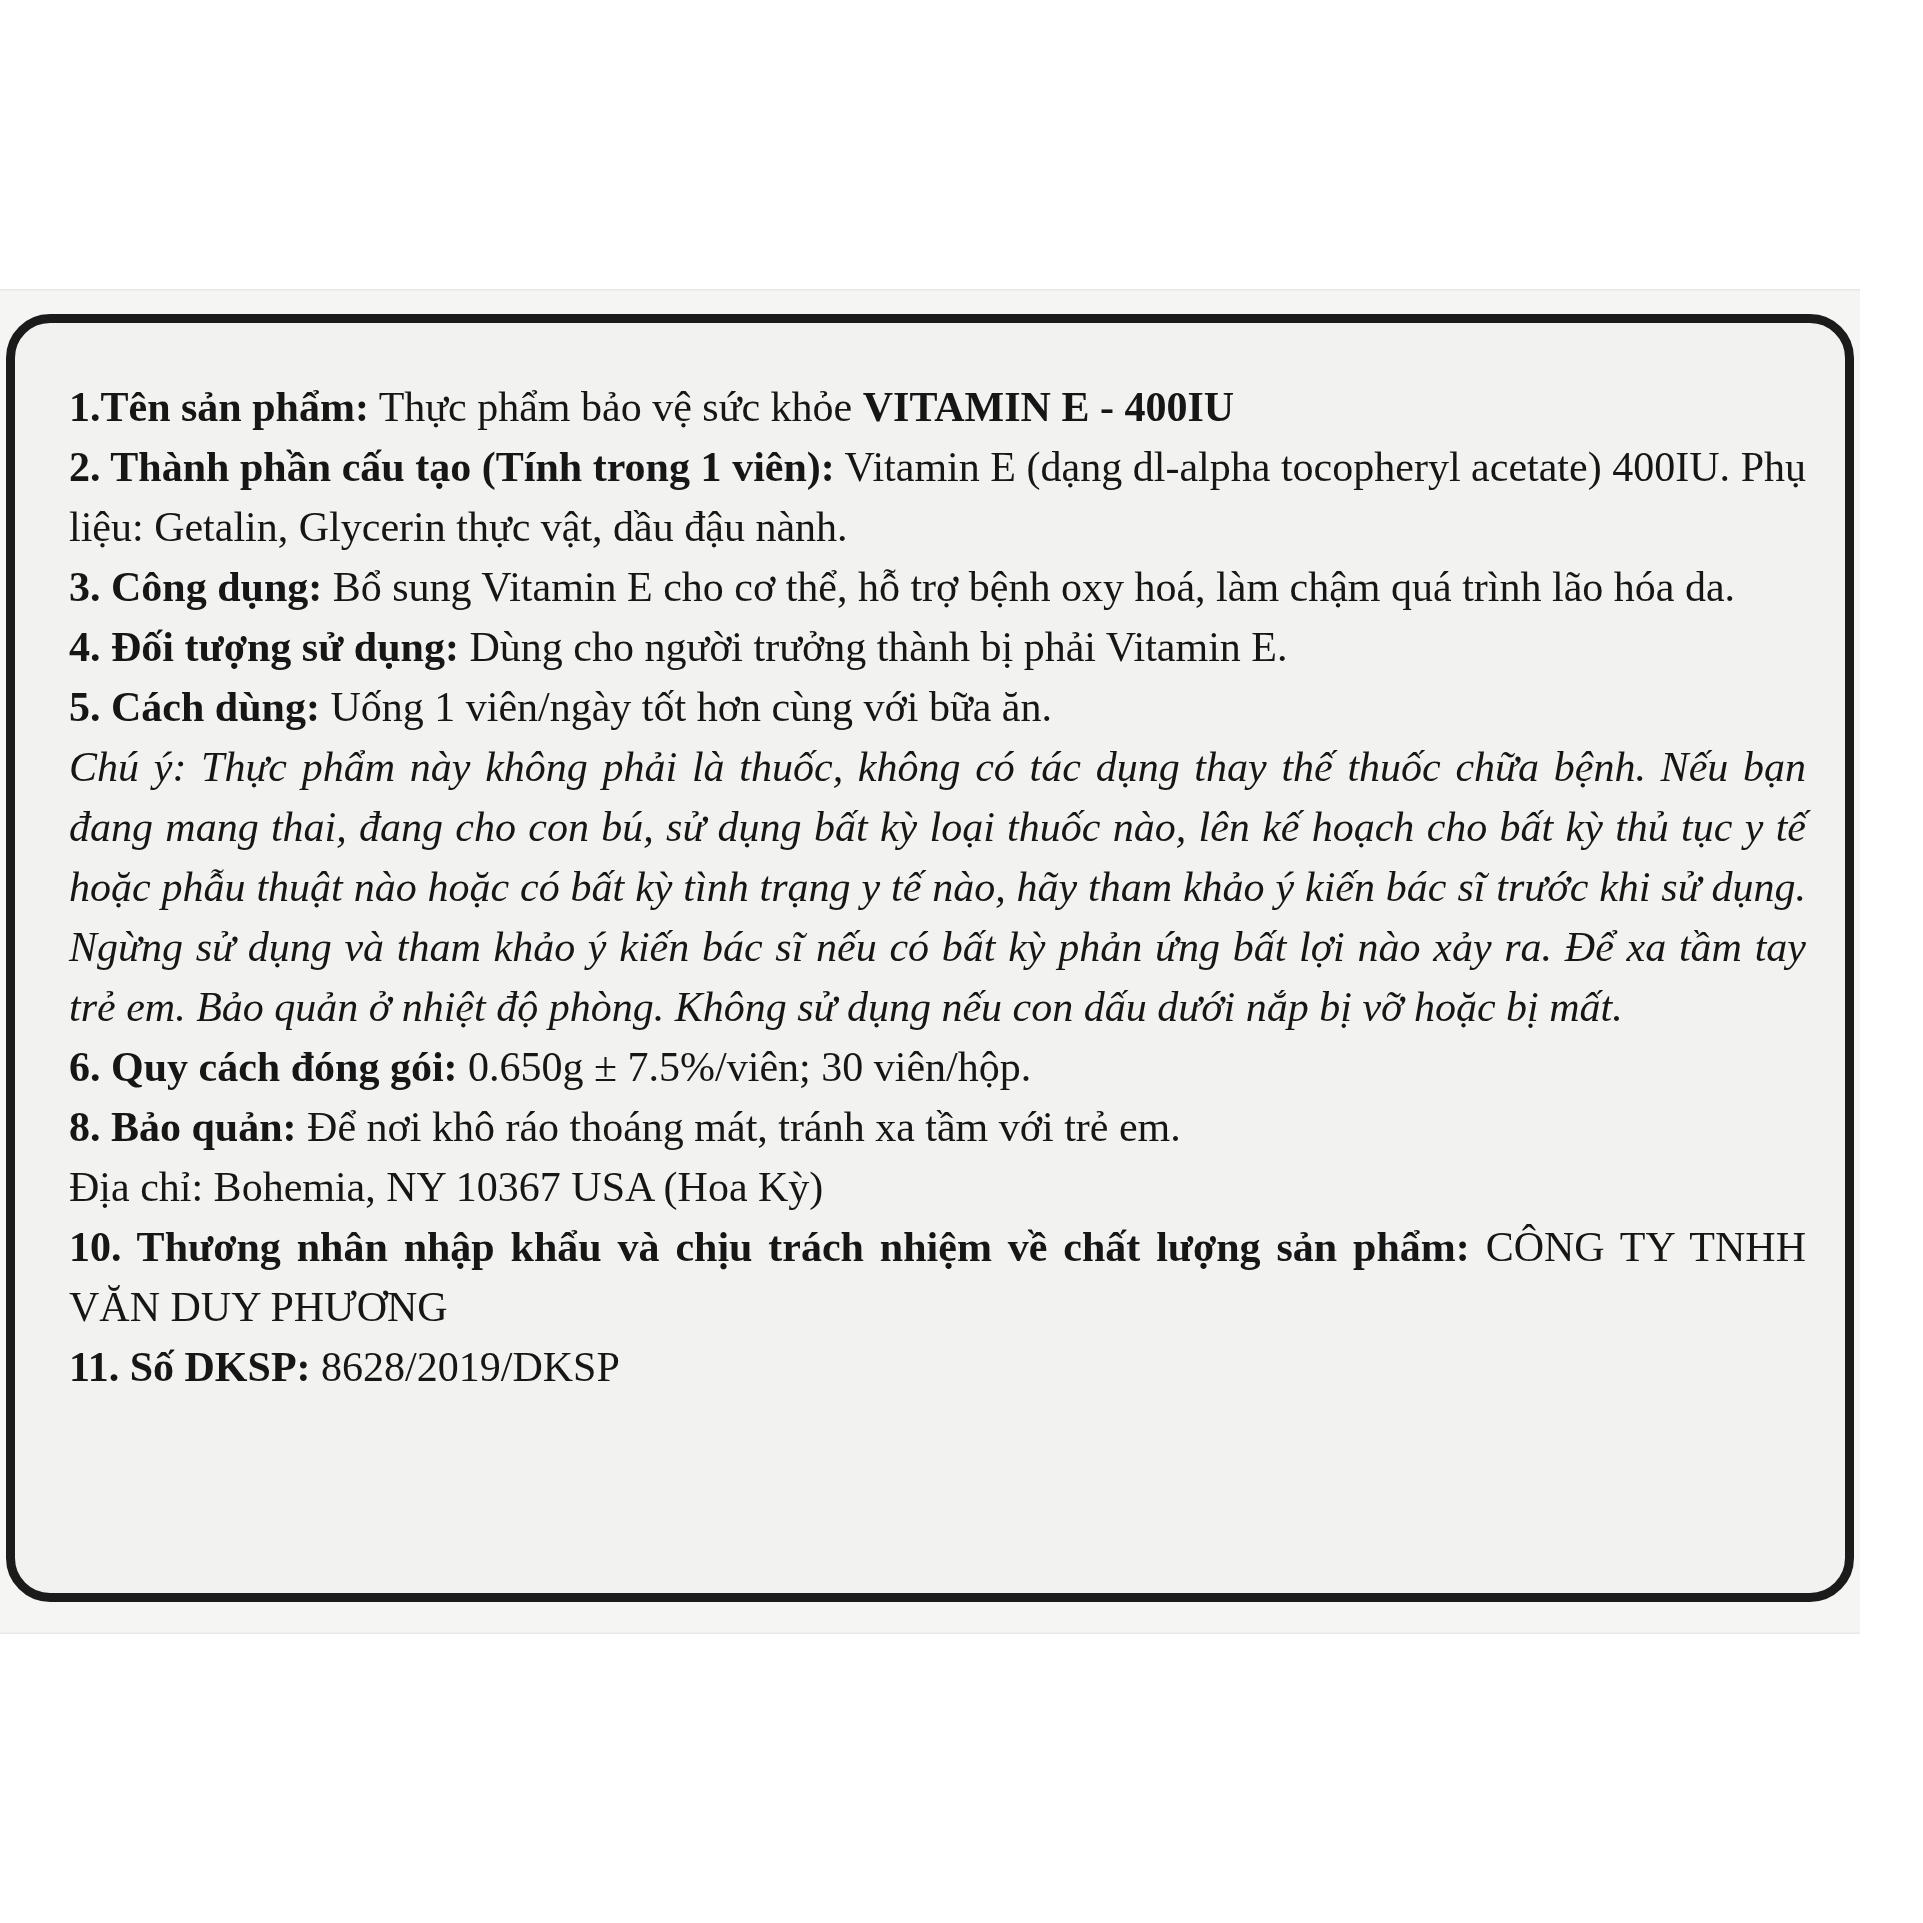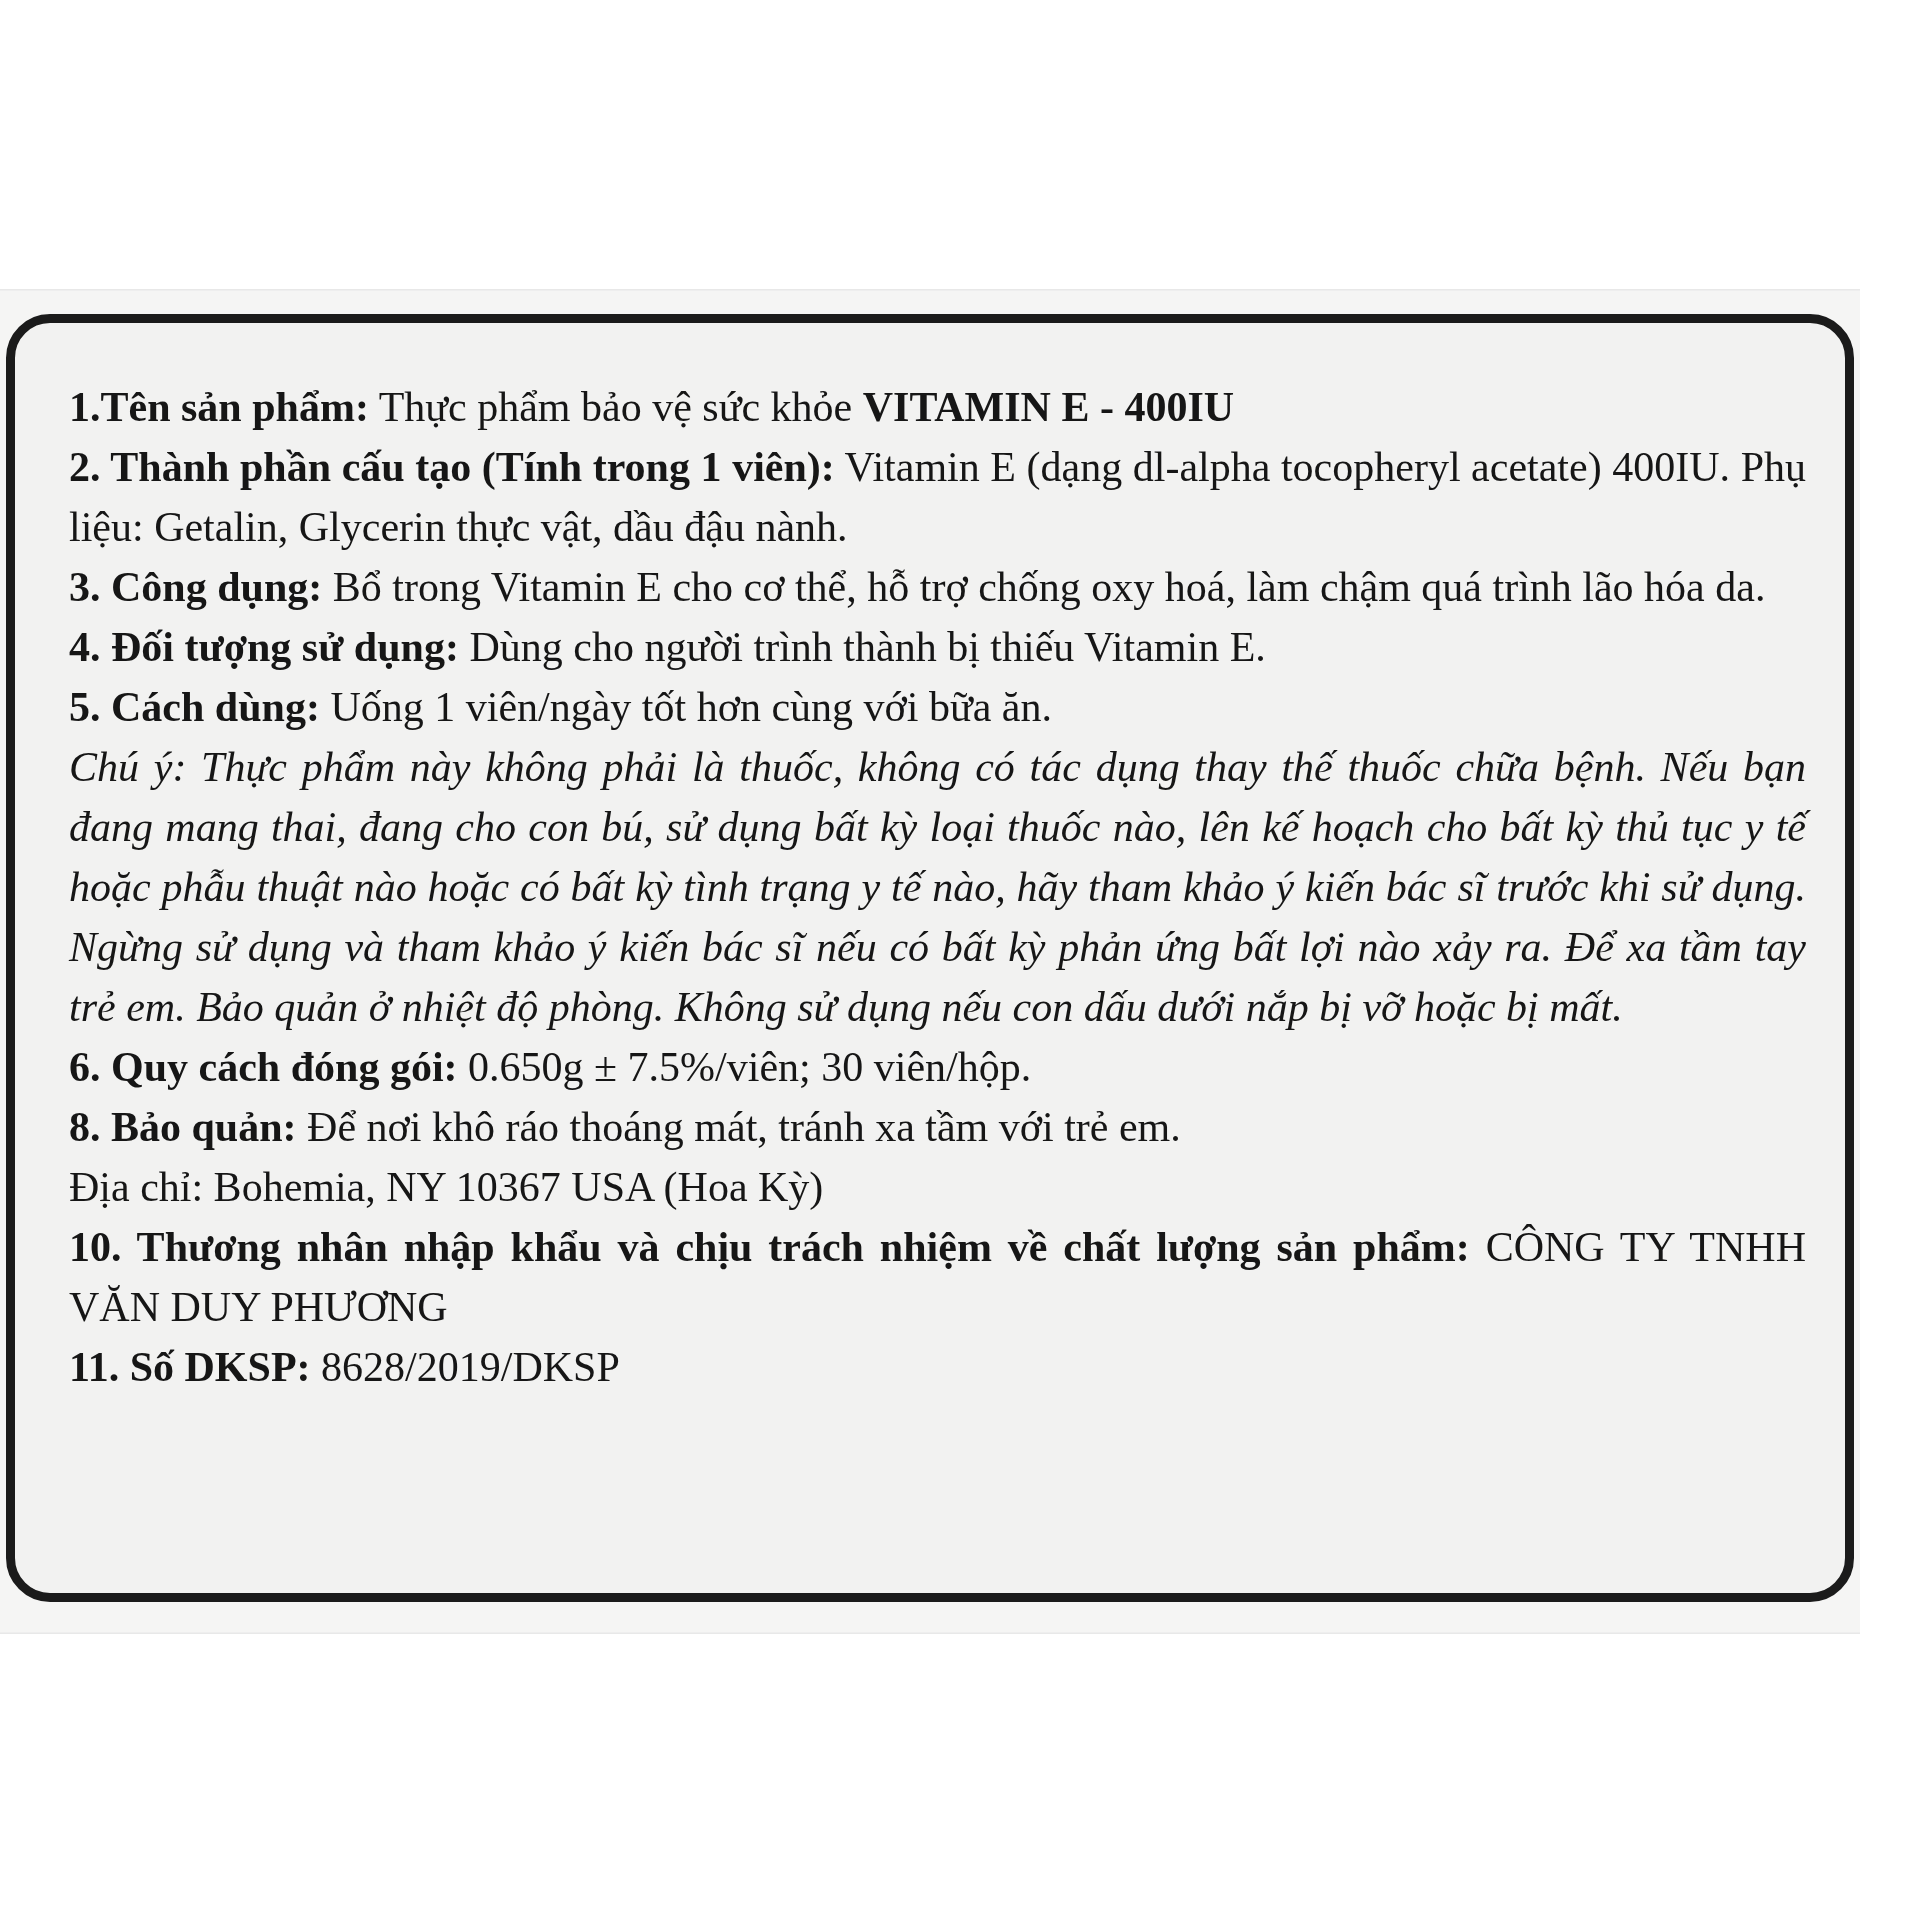--- a/index.html
+++ b/index.html
@@ -57,23 +57,23 @@
 
 <div class="page">
   <div class="band">
     <div class="label-box">
       <div class="content">
 
         <p><b>1.Tên sản phẩm:</b> <span>Thực phẩm bảo vệ sức khỏe</span> <b>VITAMIN E -  400IU</b></p>
 
         <p><b>2. Thành phần cấu tạo (Tính trong 1 viên):</b> <span>Vitamin E (dạng dl-alpha tocopheryl acetate) 400IU. Phụ liệu: Getalin, Glycerin thực vật, dầu đậu nành.</span></p>
 
-        <p><b>3. Công dụng:</b> <span>Bổ trong Vitamin E cho cơ thể, hỗ trợ chống oxy hoá, làm chậm quá trình lão hóa da.</span></p>
+        <p><b>3. Công dụng:</b> <span>Bổ sung Vitamin E cho cơ thể, hỗ trợ bệnh oxy hoá, làm chậm quá trình lão hóa da.</span></p>
 
-        <p><b>4. Đối tượng sử dụng:</b> <span>Dùng cho người trình thành bị thiếu Vitamin E.</span></p>
+        <p><b>4. Đối tượng sử dụng:</b> <span>Dùng cho người trưởng thành bị phải Vitamin E.</span></p>
 
         <p><b>5. Cách dùng:</b> <span>Uống 1 viên/ngày tốt hơn cùng với bữa ăn.</span></p>
 
         <p class="note"><span>Chú ý: Thực phẩm này không phải là thuốc, không có tác dụng thay thế thuốc chữa bệnh. Nếu bạn đang mang thai, đang cho con bú, sử dụng bất kỳ loại thuốc nào, lên kế hoạch cho bất kỳ thủ tục y tế hoặc phẫu thuật nào hoặc có bất kỳ tình trạng y tế nào, hãy tham khảo ý kiến bác sĩ trước khi sử dụng. Ngừng sử dụng và tham khảo ý kiến bác sĩ nếu có bất kỳ phản ứng bất lợi nào xảy ra. Để xa tầm tay trẻ em. Bảo quản ở nhiệt độ phòng. Không sử dụng nếu con dấu dưới nắp bị vỡ hoặc bị mất.</span></p>
 
         <p><b>6. Quy cách đóng gói:</b> <span>0.650g ± 7.5%/viên; 30 viên/hộp.</span></p>
 
 
         <p><b>8. Bảo quản:</b> <span>Để nơi khô ráo thoáng mát, tránh xa tầm với trẻ em.</span></p>
 

